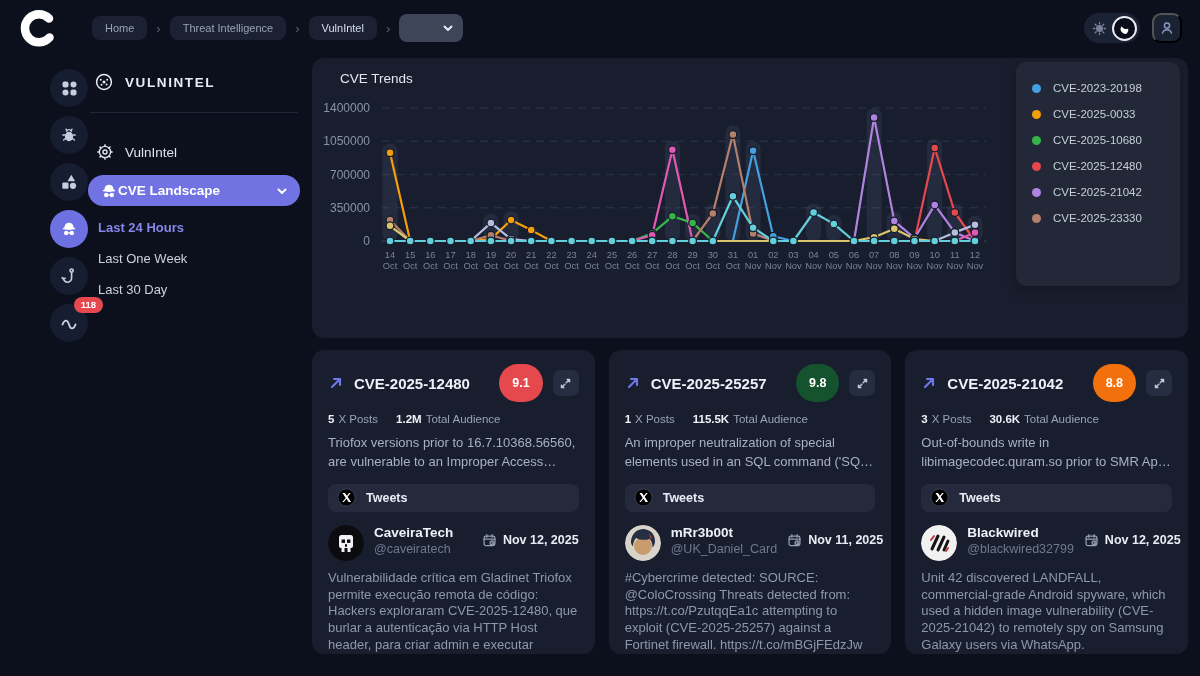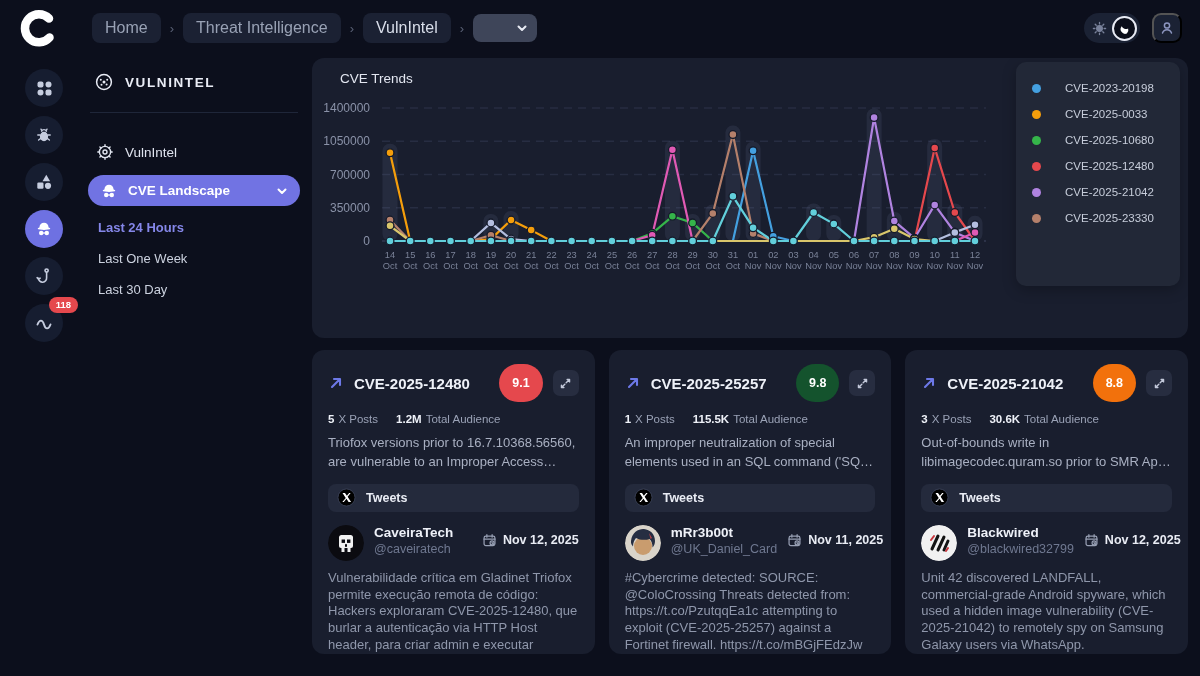--- a/index.html
+++ b/index.html
@@ -3,59 +3,59 @@
 <meta charset="utf-8">
 <style>
   *{box-sizing:border-box;margin:0;padding:0}
   html,body{width:1200px;height:676px;overflow:hidden}
   body{background:#0c0f1c;font-family:"Liberation Sans",sans-serif;position:relative;color:#e8ebf4}
 
   
   .topbar{position:absolute;top:0;left:0;right:0;height:56px;display:flex;align-items:center;padding:0 18px}
   .logo{width:40px;height:40px;margin-right:34px;flex:0 0 auto}
   .crumbs{display:flex;align-items:center;gap:9px}
-  .crumb{background:#1b2133;color:#99a2b5;font-size:16px;padding:6px 13px;border-radius:8px;cursor:pointer;white-space:nowrap}
+  .crumb{background:#1b2133;color:#99a2b5;font-size:11px;padding:6px 13px;border-radius:8px;cursor:pointer;white-space:nowrap}
   .crumb.bright{color:#d9deea}
   .crumb-sep{color:#596075;font-size:13px}
   .crumb-select{background:#3e4559;width:64px;height:28px;border-radius:8px;display:flex;align-items:center;justify-content:flex-end;padding-right:9px;color:#e8ebf4;cursor:pointer}
   .top-right{margin-left:auto;display:flex;align-items:center;gap:12px}
   .theme-toggle{background:#1b2234;border-radius:999px;height:30px;display:flex;align-items:center;padding:0 3px 0 8px;gap:5px;cursor:pointer;color:#79829b}
   .moon-btn{width:25px;height:25px;border-radius:50%;background:#0b0e1a;border:2px solid #e8ebf4;display:flex;align-items:center;justify-content:center}
   .profile-btn{width:30px;height:30px;border-radius:9px;background:#1b2234;display:flex;align-items:center;justify-content:center;color:#8d96c0;cursor:pointer}
 
   
-  .rail{position:absolute;left:0;top:58px;width:88px;display:flex;flex-direction:column;align-items:center;padding-top:11px}
+  .rail{position:absolute;left:0;top:58px;width:88px;display:flex;flex-direction:column;align-items:flex-end;padding-top:11px}
   .rail-btn{position:relative;width:38px;height:38px;border-radius:50%;background:#161d30;border:none;color:#c6cddf;display:flex;align-items:center;justify-content:center;margin-bottom:9px;cursor:pointer}
   .rail-btn.active{background:#6e71e2;color:#ffffff}
   .rail-badge{position:absolute;top:-7px;right:-15px;background:#e5484d;color:#fff;font-size:9.5px;font-weight:bold;border-radius:999px;padding:3px 7px;line-height:1}
 
   
   .sidebar{position:absolute;left:88px;top:66px;width:212px}
   .side-header{display:flex;align-items:center;gap:11px;padding:6px 6px 20px;color:#e9ecf5}
   .side-header .t{font-size:13.5px;font-weight:bold;letter-spacing:1.6px}
   .side-div{border-bottom:1px solid #1f2639;margin:0 2px}
   .side-nav{margin-top:22px}
   .side-item{display:flex;align-items:center;gap:11px;padding:8px 8px;font-size:13.5px;color:#dfe3ee;cursor:pointer}
-  .side-pill{display:flex;align-items:center;gap:10px;background:#7173e3;border-radius:16px;height:31px;padding:0 12px;color:#fff;font-size:13.5px;font-weight:bold;margin-top:6px;cursor:pointer}
+  .side-pill{display:flex;align-items:center;background:#7173e3;border-radius:16px;height:31px;padding:0 12px;color:#fff;font-size:13.5px;font-weight:bold;margin-top:6px;cursor:pointer}
   .side-pill .chev{margin-left:auto;display:flex}
   .side-sub{margin:14px 0 0 10px;display:flex;flex-direction:column;gap:16px}
   .side-sub-item{font-size:13px;color:#ccd2df;cursor:pointer}
   .side-sub-item.active{color:#8587e9;font-weight:bold}
 
   
   .main{position:absolute;left:312px;top:58px;width:876px}
   .chart-card{position:relative;width:876px;height:280px;background:#191e2e;border-radius:12px;overflow:hidden}
   .chart-title{position:absolute;left:28px;top:13px;font-size:13.5px;color:#e2e6f0;z-index:2}
   .chart-svg-wrap{position:absolute;inset:0}
   svg text{font-family:"Liberation Sans",sans-serif}
 
   .legend{position:absolute;top:4px;right:8px;width:164px;height:224px;background:#222837;border-radius:10px;padding-top:9px;z-index:3;box-shadow:0 4px 14px rgba(0,0,0,.25)}
   .legend-clear{display:block;width:calc(100% - 22px);margin:0 11px;background:none;border:none;border-bottom:1px solid #2d344a;color:#5c6ca0;font-size:13px;text-align:center;padding-bottom:8px;cursor:pointer;font-family:inherit}
   .legend-list{margin-top:4px}
-  .legend-item{display:flex;align-items:center;gap:24px;padding:7px 16px;font-size:11.5px;color:#c7cdda;cursor:pointer}
+  .legend-item{display:flex;align-items:center;gap:12px;padding:7px 16px;font-size:11.5px;color:#c7cdda;cursor:pointer}
   .legend-dot{width:9px;height:9px;border-radius:50%;flex:0 0 auto}
 
   
   .cards-row{display:flex;gap:14px;margin-top:12px}
   .card{flex:1;background:#191e2e;border-radius:12px;padding:14px 16px;height:304px;overflow:hidden}
   .card.stub{height:110px;margin-top:0}
   .card-head{display:flex;align-items:center;gap:10px}
   .card-title{font-size:15px;font-weight:bold;color:#eef1f8}
   .score-badge{margin-left:auto;border-radius:999px;color:#fff;font-size:12.5px;font-weight:bold;padding:12px 13px}
   .expand-btn{width:26px;height:26px;border-radius:7px;background:#272d40;border:none;color:#c3c9da;display:flex;align-items:center;justify-content:center;cursor:pointer;flex:0 0 auto}

